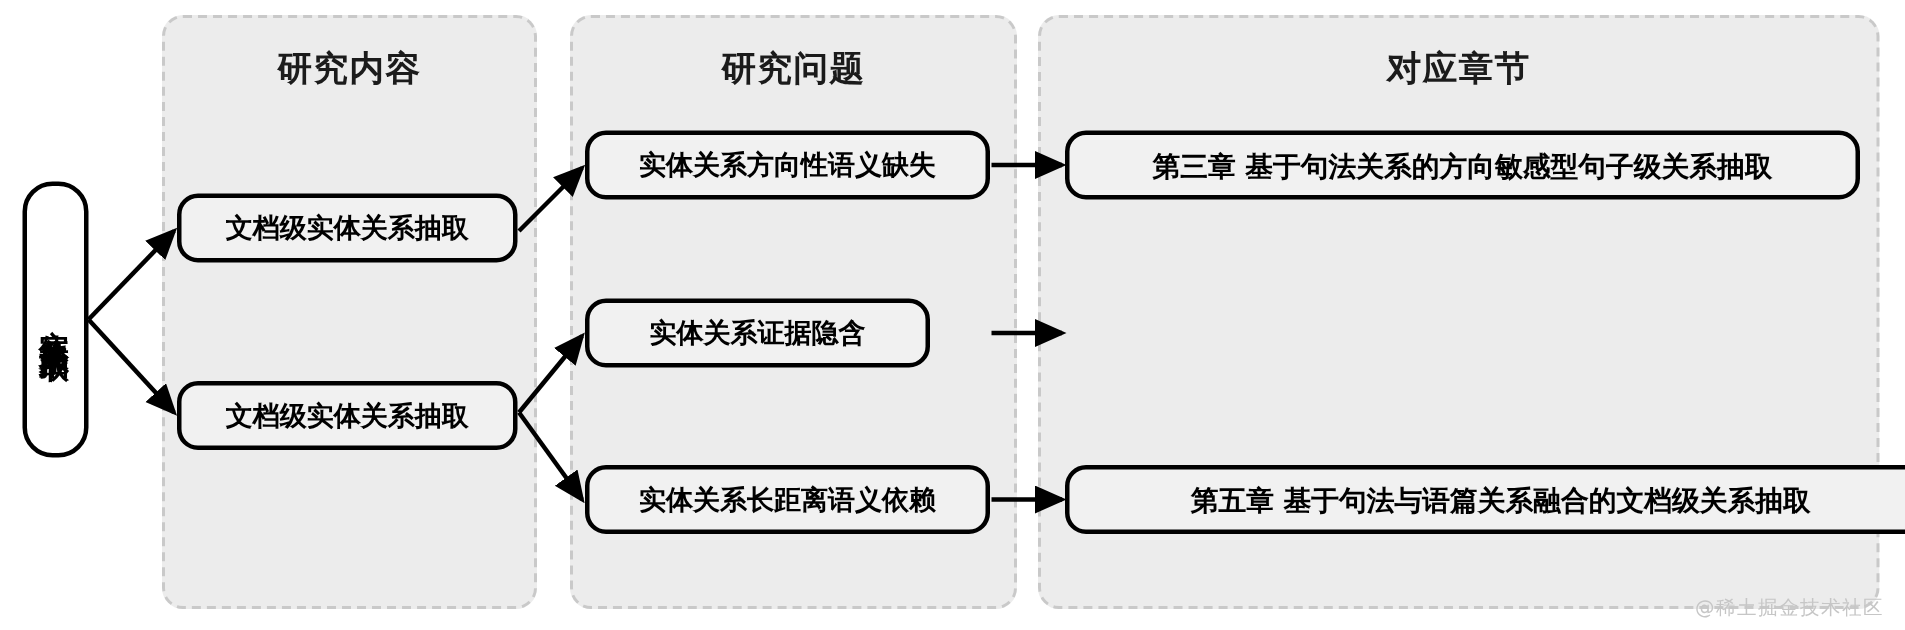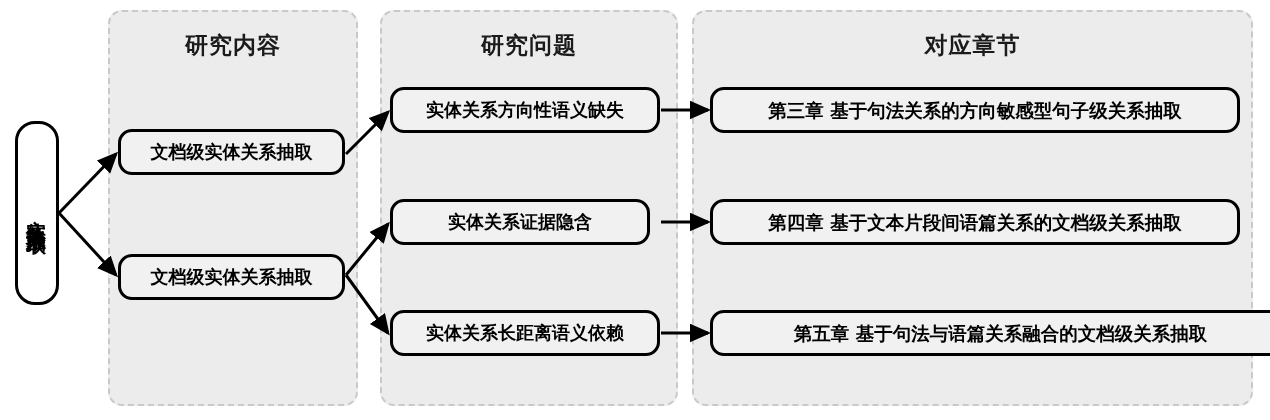--- a/index.html
+++ b/index.html
@@ -103,30 +103,28 @@
   <div class="node" id="node-c0-0" style="left: 118px; top: 129px; width: 227px; height: 46px;">
     <span>文档级实体关系抽取</span>
   </div>
   <div class="node" id="node-c0-1" style="left: 118px; top: 254px; width: 227px; height: 46px;">
     <span>文档级实体关系抽取</span>
   </div>
 
   <div class="node" id="node-c1-0" style="left: 390px; top: 87px; width: 270px; height: 46px;">
     <span>实体关系方向性语义缺失</span>
   </div>
-  <div class="node" id="node-c1-1" style="left: 390px; top: 199px; width: 260px; height: 46px;">
+  <div class="node" id="node-c1-1" style="left: 390px; top: 199px; width: 230px; height: 46px;">
     <span>实体关系证据隐含</span>
   </div>
   <div class="node" id="node-c1-2" style="left: 390px; top: 310px; width: 270px; height: 46px;">
     <span>实体关系长距离语义依赖</span>
   </div>
 
   <div class="node chapter" id="node-c2-0" style="left: 710px; top: 87px; width: 530px; height: 46px;">
     <span>第三章 基于句法关系的方向敏感型句子级关系抽取</span>
   </div>
-  <div class="node chapter" id="node-c2-1" style="left: 710px; top: 199px; width: 530px; height: 46px;">
-    <span>第四章 基于文本片段间语篇关系的文档级关系抽取</span>
-  </div>
   <div class="node chapter" id="node-c2-2" style="left: 710px; top: 310px; width: 581px; height: 46px;">
     <span>第五章 基于句法与语篇关系融合的文档级关系抽取</span>
   </div>
 
+  <div class="watermark">@稀土掘金技术社区</div>
 </div>
 
 </body></html>

